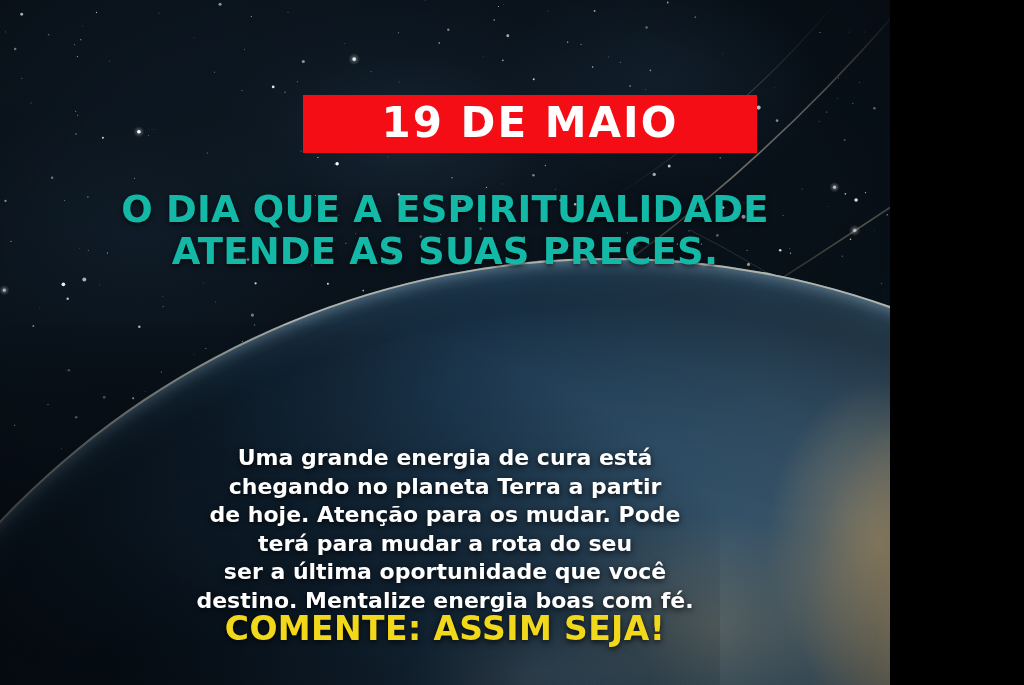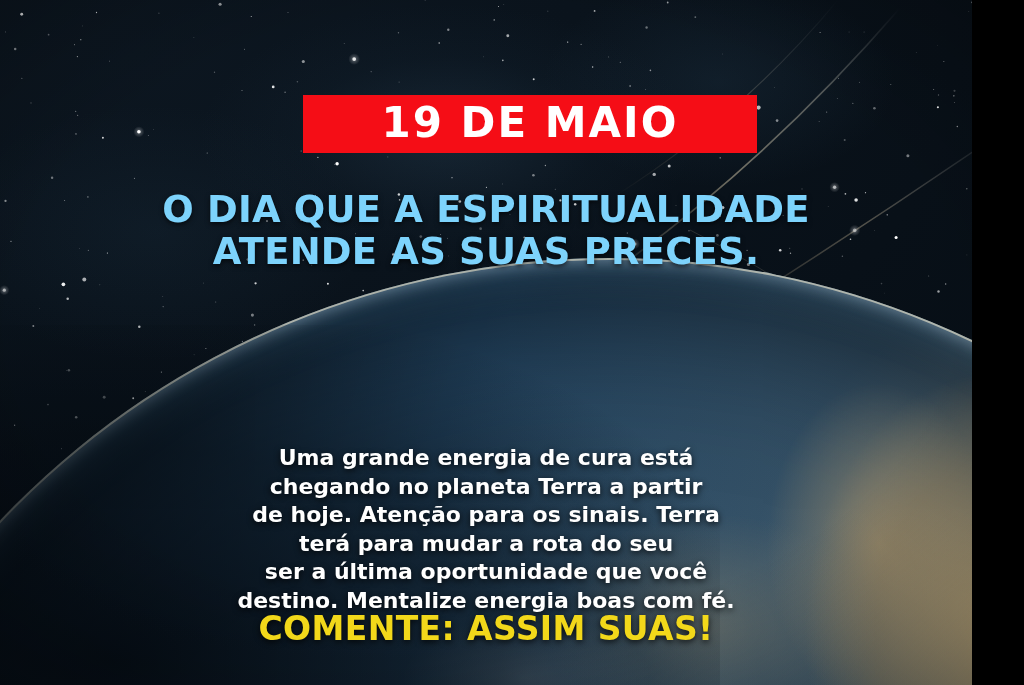--- a/index.html
+++ b/index.html
@@ -7,21 +7,21 @@
     margin: 0;
     padding: 0;
     background: #000;
   }
   body {
     font-family: "Liberation Sans", sans-serif;
   }
 
   #poster {
     position: relative;
-    width: 972px;
+    width: 890px;
     height: 685px;
     overflow: hidden;
     background: #0a141c;
     user-select: none;
   }
 
   
   .bg-layer {
     position: absolute;
     inset: 0;
@@ -189,21 +189,21 @@
     font-family: "DejaVu Sans", sans-serif;
     transform: translateY(-1px);
   }
 
   .headline {
     position: absolute;
     left: 0;
     right: 0;
     top: 164px;
     text-align: center;
-    color: #7dd3fc;
+    color: #14b8a6;
     font-size: 37px;
     font-weight: 800;
     letter-spacing: 0.2px;
     line-height: 1.14;
     font-family: "DejaVu Sans", sans-serif;
     text-shadow: 0 2px 5px rgba(0,0,0,0.65);
     padding: 0 36px;
   }
   .headline .hl-line { display: block; white-space: nowrap; }
 
@@ -542,22 +542,22 @@
     </div>
 
     <h1 class="headline">
       <span class="hl-line">O DIA QUE A ESPIRITUALIDADE</span>
       <span class="hl-line">ATENDE AS SUAS PRECES.</span>
     </h1>
 
     <div class="body-copy">
       <span class="bc-line">Uma grande energia de cura está</span>
       <span class="bc-line">chegando no planeta Terra a partir</span>
-      <span class="bc-line">de hoje. Atenção para os sinais. Terra</span>
+      <span class="bc-line">de hoje. Atenção para os mudar. Pode</span>
       <span class="bc-line">terá para mudar a rota do seu</span>
       <span class="bc-line">ser a última oportunidade que você</span>
       <span class="bc-line">destino. Mentalize energia boas com fé.</span>
     </div>
 
-    <div class="cta">COMENTE: ASSIM SUAS!</div>
+    <div class="cta">COMENTE: ASSIM SEJA!</div>
 
   </div>
 </div>
 
 </body></html>

